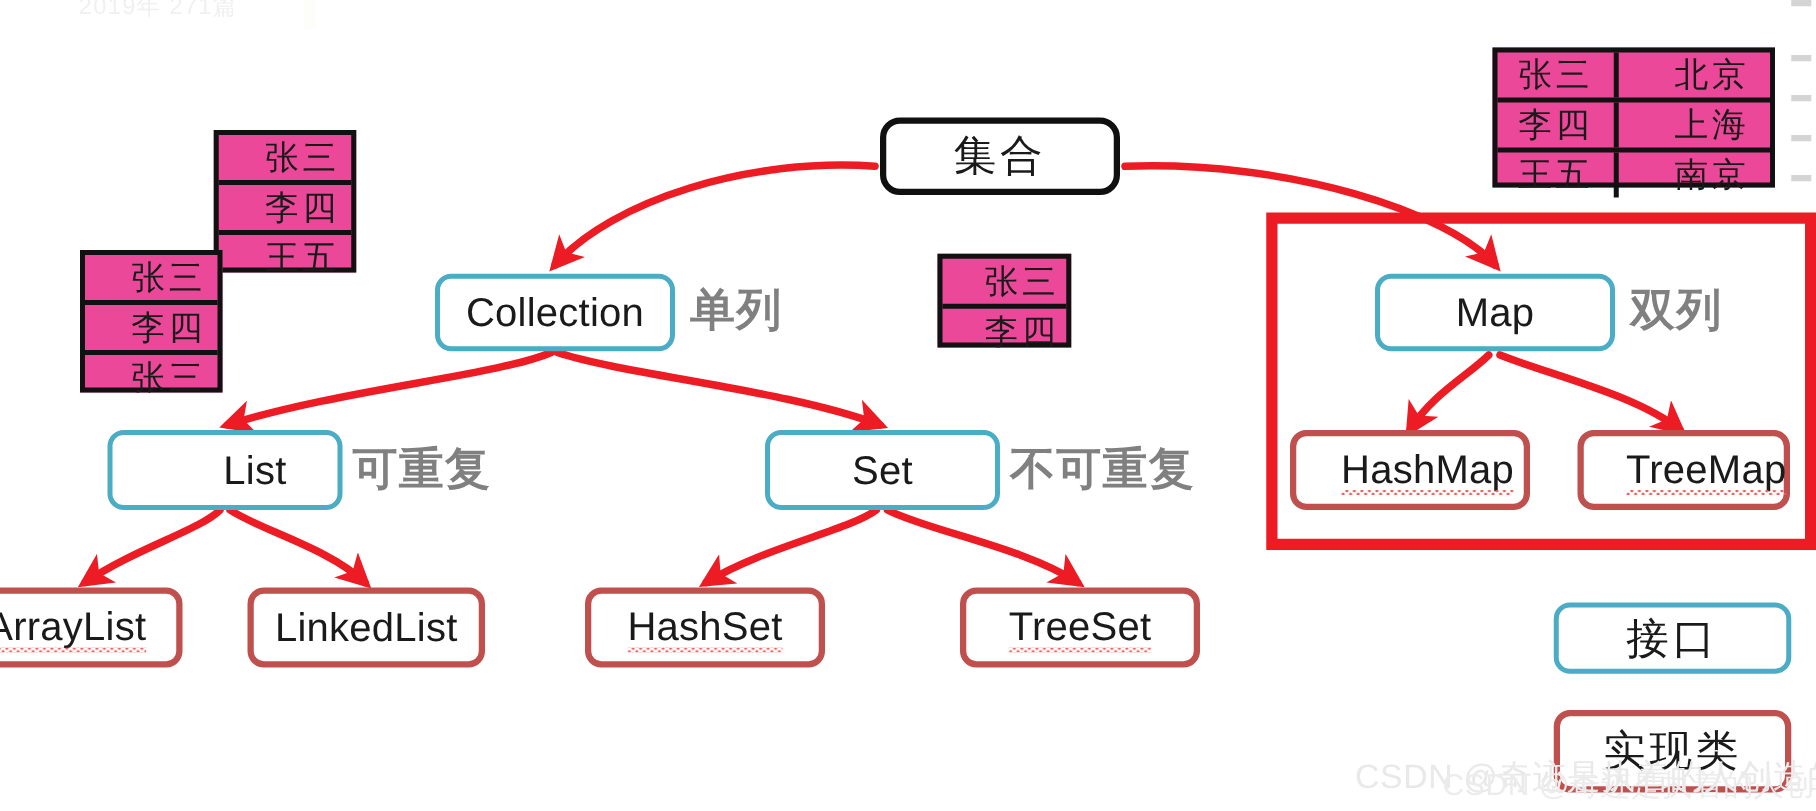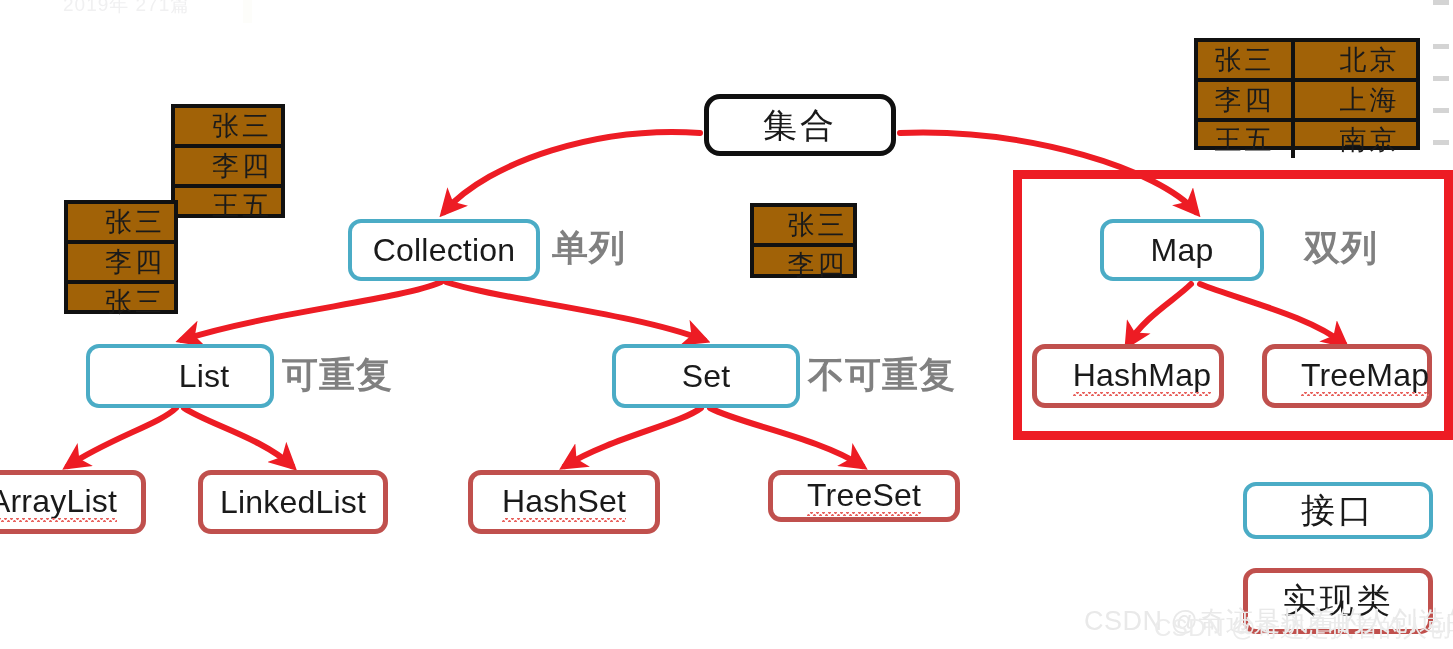--- a/index.html
+++ b/index.html
@@ -110,21 +110,21 @@
     white-space: nowrap;
     letter-spacing: 1px;
     line-height: 1;
   }
 
   
   .dtable {
     position: absolute;
     box-sizing: border-box;
     border: 4px solid #111111;
-    background: #a16207;
+    background: #ec4899;
     display: flex;
     flex-direction: column;
   }
   .dtable .trow {
     display: flex;
     flex: 1;
     border-bottom: 4px solid #111111;
   }
   .dtable .trow:last-child { border-bottom: none; }
   .dtable .tcell {
@@ -261,21 +261,21 @@
   </div>
 
   <div class="node black cn" style="left:704px; top:94px; width:192px; height:62px;">
     <span>集合</span>
   </div>
 
   <div class="node blue en" style="left:348px; top:219px; width:192px; height:62px;">
     <span>Collection</span>
   </div>
 
-  <div class="node blue en" style="left:1100px; top:219px; width:164px; height:62px;">
+  <div class="node blue en" style="left:1100px; top:219px; width:192px; height:62px;">
     <span>Map</span>
   </div>
 
   <div class="node blue en" style="left:86px; top:344px; width:188px; height:64px;padding-left:48px;">
     <span>List</span>
   </div>
 
   <div class="node blue en" style="left:612px; top:344px; width:188px; height:64px;">
     <span>Set</span>
   </div>
@@ -285,21 +285,21 @@
   </div>
 
   <div class="node red en" style="left:198px; top:470px; width:190px; height:64px;">
     <span>LinkedList</span>
   </div>
 
   <div class="node red en" style="left:468px; top:470px; width:192px; height:64px;">
     <span class="sq">HashSet</span>
   </div>
 
-  <div class="node red en" style="left:768px; top:470px; width:192px; height:52px;">
+  <div class="node red en" style="left:768px; top:470px; width:192px; height:64px;">
     <span class="sq">TreeSet</span>
   </div>
 
   <div class="node red en" style="left:1032px; top:344px; width:192px; height:64px;padding-left:28px;">
     <span class="sq">HashMap</span>
   </div>
 
   <div class="node red en" style="left:1262px; top:344px; width:170px; height:64px;padding-left:36px;">
     <span class="sq">TreeMap</span>
   </div>

